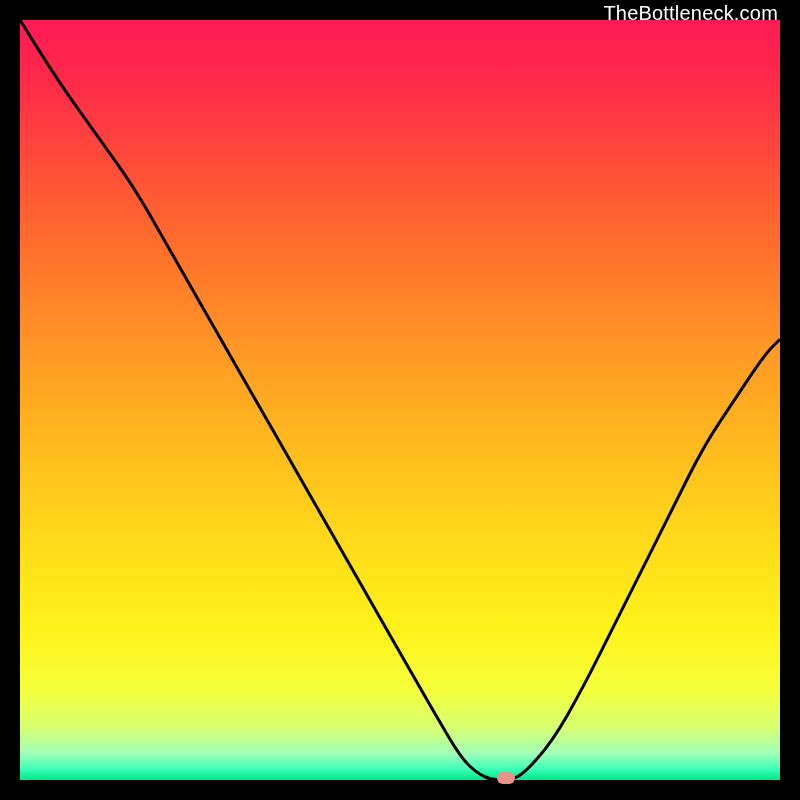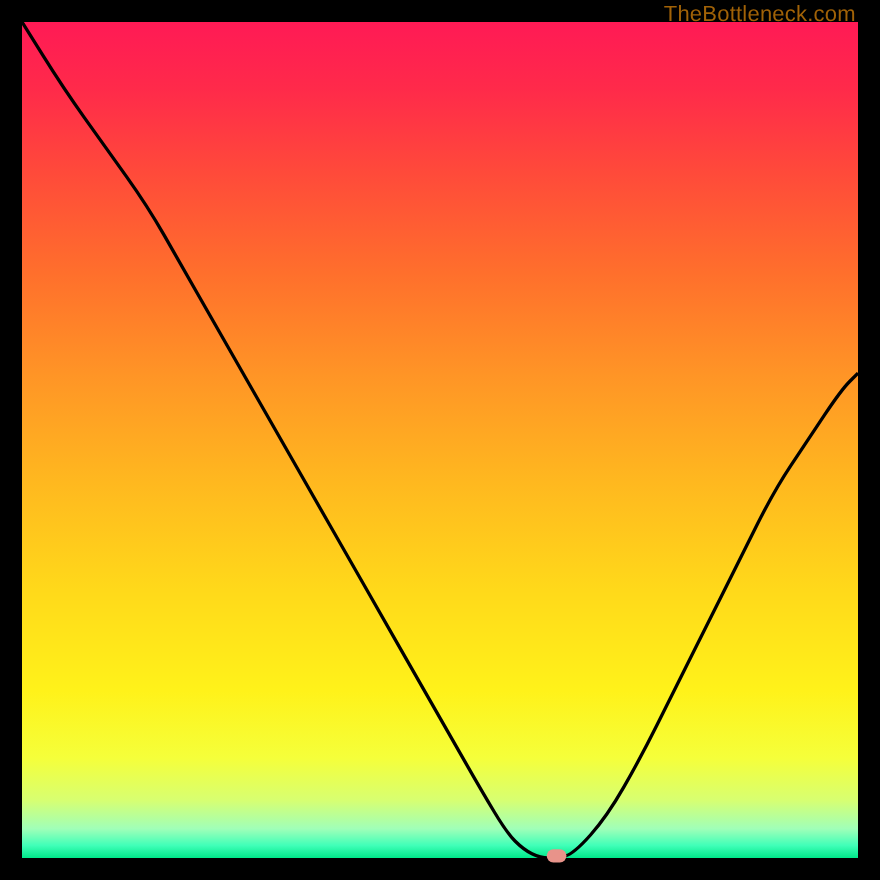--- a/index.html
+++ b/index.html
@@ -31,21 +31,21 @@
     width: 760px;
     height: 760px;
   }
   .watermark {
     position: absolute;
     top: 2px;
     right: 22px;
     font-family: Arial, Helvetica, sans-serif;
     font-size: 20px;
     font-weight: 500;
-    color: #a16207;
+    color: #ffffff;
     letter-spacing: 0.2px;
   }
   .marker {
     position: absolute;
     width: 18px;
     height: 12px;
     border-radius: 6px;
     background: #e8938a;
     transform: translate(-50%, -50%);
   }

